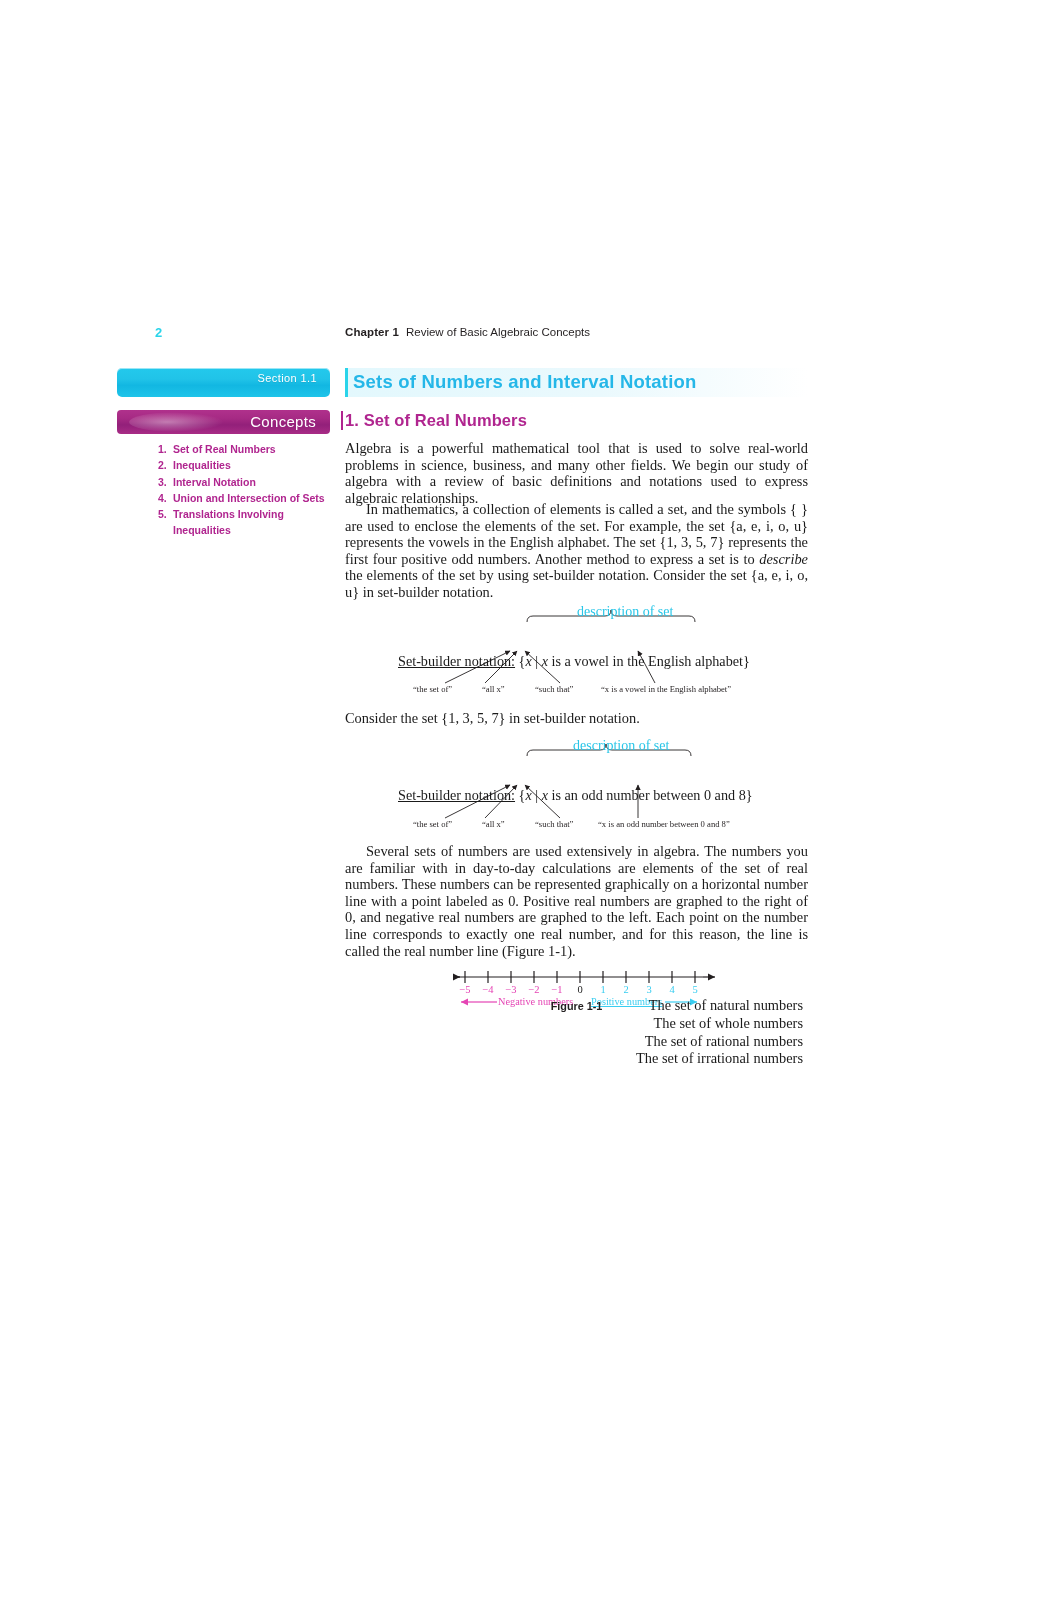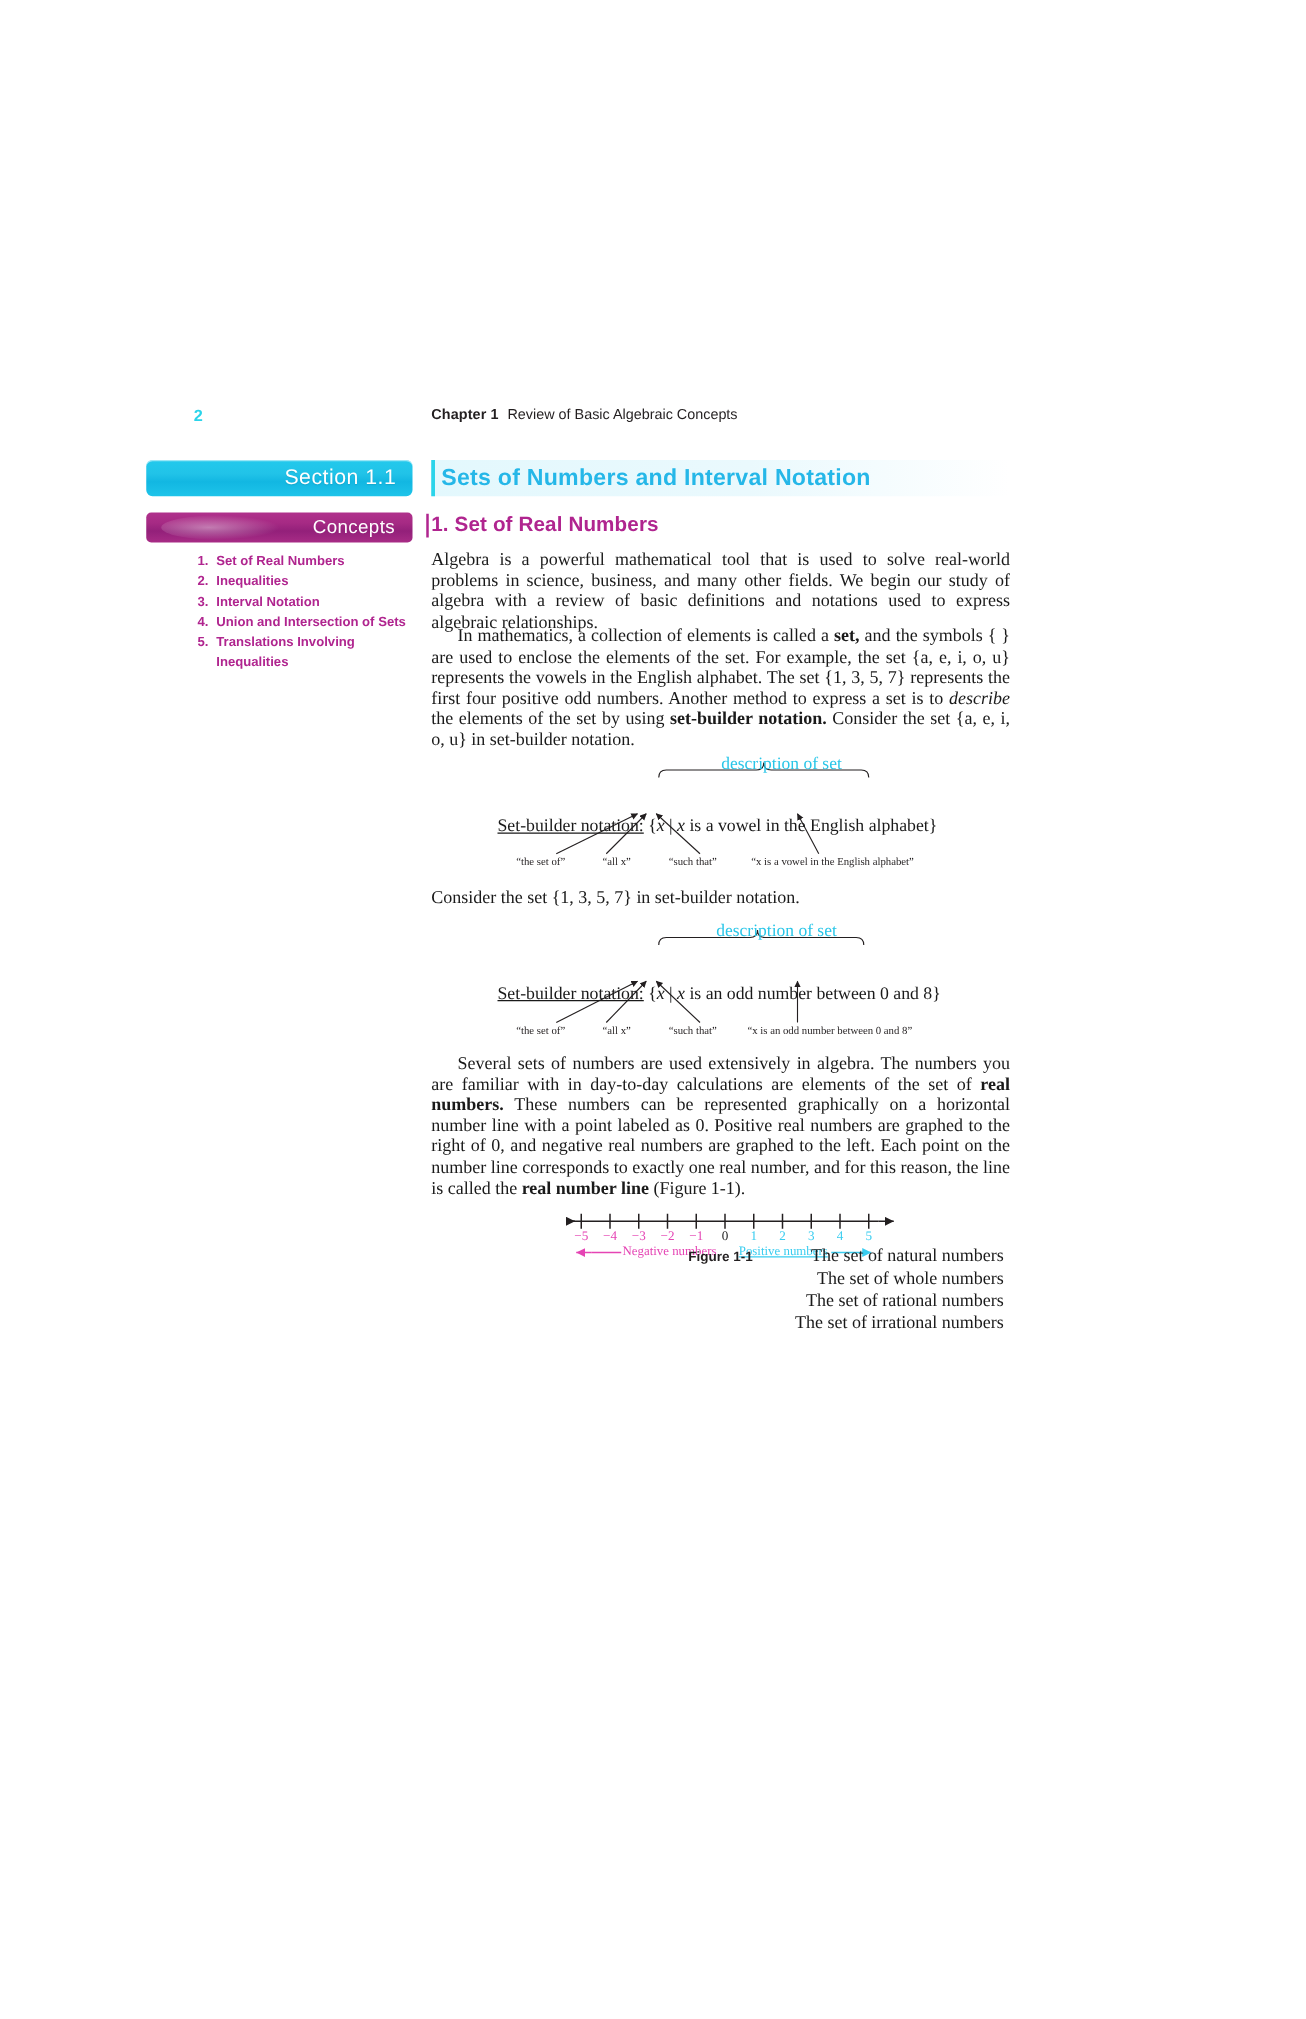--- a/index.html
+++ b/index.html
@@ -67,21 +67,21 @@
     height: 29px;
     border-radius: 5px;
     background: linear-gradient(to bottom, #23c9ec 0%, #21c3e8 38%, #12b7e2 60%, #1ec4e9 100%);
     box-shadow: inset 0 1px 0 rgba(255,255,255,0.55);
   }
   .section-tab-label {
     position: absolute;
     right: 13px;
     top: 4px;
     font-family: "Liberation Sans", sans-serif;
-    font-size: 17px;
+    font-size: 11px;
     color: #ffffff;
     letter-spacing: 0.4px;
     text-shadow: 0 1px 1px rgba(0,0,0,0.10);
   }
 
   
   .concepts-tab {
     position: absolute;
     left: 117px;
     top: 410px;
@@ -182,21 +182,21 @@
   p.body {
     position: absolute;
     width: 463px;
     margin: 0;
     font-size: 14.4px;
     line-height: 16.6px;
     text-align: justify;
     color: #1a1a1a;
     font-family: "Liberation Serif", serif;
   }
-  p.body b { font-weight: bold; }
+  p.body b { font-weight: normal; }
   p.body i { font-style: italic; }
   .indent { text-indent: 21px; }
 
   
   .sb-diagram {
     position: absolute;
     width: 463px;
     height: 100px;
     left: 345px;
   }

